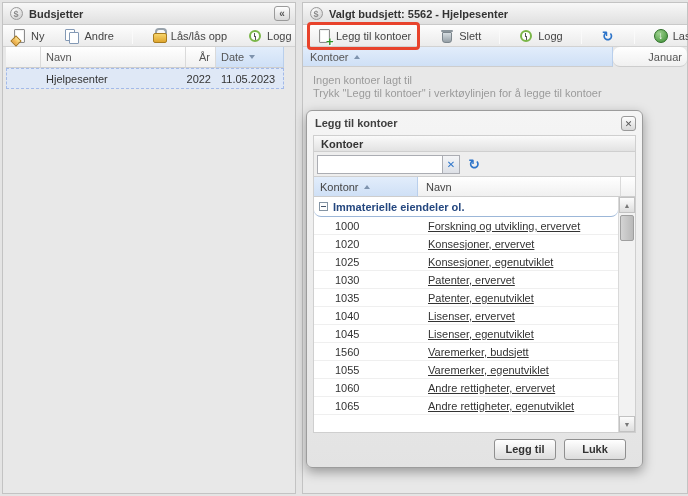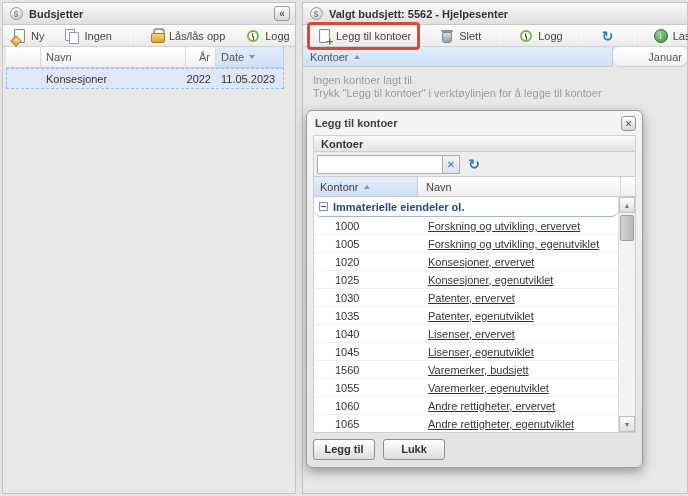--- a/index.html
+++ b/index.html
@@ -116,21 +116,21 @@
         color:#24477f; font-weight:bold; border-bottom:1px solid #9cb7d8; background:#fff;border-radius:7px; }
   .account-row { display:flex; height:18px; border-bottom:1px solid #efefef; }
   .a-nr { width:104px; padding-left:21px; display:flex; align-items:center; color:#333; }
   .a-navn { flex:1; padding-left:10px; display:flex; align-items:center; color:#333;text-decoration:underline; }
   .vscroll { position:absolute; right:0; top:0; bottom:0; width:17px; background:#f2f2f2; border-left:1px solid #d9d9d9; }
   .scroll-btn { position:absolute; left:0; width:16px; height:16px; display:flex; align-items:center; justify-content:center;
         color:#777; font-size:7px; background:linear-gradient(#fcfcfc,#dedede); border:1px solid #c2c2c2; }
   .scroll-up { top:0; } .scroll-down { bottom:0; }
   .scroll-thumb { position:absolute; left:1px; top:18px; width:14px; height:26px;
         background:linear-gradient(90deg,#d4d4d4,#b9b9b9); border:1px solid #9f9f9f; border-radius:2px; }
-  .dlg-footer { height:32px; display:flex; align-items:center; gap:8px; padding-right:10px; }
+  .dlg-footer { height:32px; display:flex; align-items:center; justify-content:flex-end; gap:8px; padding-right:10px; }
   .btn { min-width:62px; height:21px; display:inline-flex; align-items:center; justify-content:center; padding:0 10px;
         border:1px solid #8f8f8f; border-radius:3px; background:linear-gradient(#ffffff,#dcdcdc);
         font-weight:bold; color:#333; }
 </style>
 </head>
 <body>
 
 <div class="panel" id="left-panel">
   <div class="panel-header">
     <span class="ic">
@@ -145,21 +145,21 @@
     <span class="tbtn">
       <span class="ic">
           <span class="doc new"></span>
         </span>
       <span>Ny</span>
     </span>
     <span class="tbtn">
       <span class="ic">
           <span class="copy"></span>
         </span>
-      <span>Ingen</span>
+      <span>Andre</span>
     </span>
     <span class="tsep"></span>
     <span class="tbtn">
       <span class="ic">
           <span class="lock"></span>
         </span>
       <span>Lås/lås opp</span>
     </span>
     <span class="tbtn">
       <span class="ic">
@@ -187,21 +187,21 @@
       <div class="hcell c-ar">
           <span>År</span>
         </div>
       <div class="hcell sorted c-date">
         <span>Date</span>
         <span class="sort desc"></span>
       </div>
     </div>
     <div class="data-row">
       <div class="dcell c-blank"></div>
-      <div class="dcell c-navn">Konsesjoner</div>
+      <div class="dcell c-navn">Hjelpesenter</div>
       <div class="dcell c-ar" style="justify-content:flex-end">2022</div>
       <div class="dcell">11.05.2023</div>
     </div>
   </div>
 </div>
 
 <div class="panel" id="right-panel">
   <div class="panel-header">
     <span class="ic">
         <span class="coin">$</span>
@@ -291,24 +291,20 @@
           <span class="minusbox"></span>
           <span>Immaterielle eiendeler ol.</span>
         </div>
         <div>
 
             <div class="account-row">
               <div class="a-nr">1000</div>
               <div class="a-navn">Forskning og utvikling, ervervet</div>
             </div>
 
-            <div class="account-row">
-              <div class="a-nr">1005</div>
-              <div class="a-navn">Forskning og utvikling, egenutviklet</div>
-            </div>
 
             <div class="account-row">
               <div class="a-nr">1020</div>
               <div class="a-navn">Konsesjoner, ervervet</div>
             </div>
 
             <div class="account-row">
               <div class="a-nr">1025</div>
               <div class="a-navn">Konsesjoner, egenutviklet</div>
             </div>

